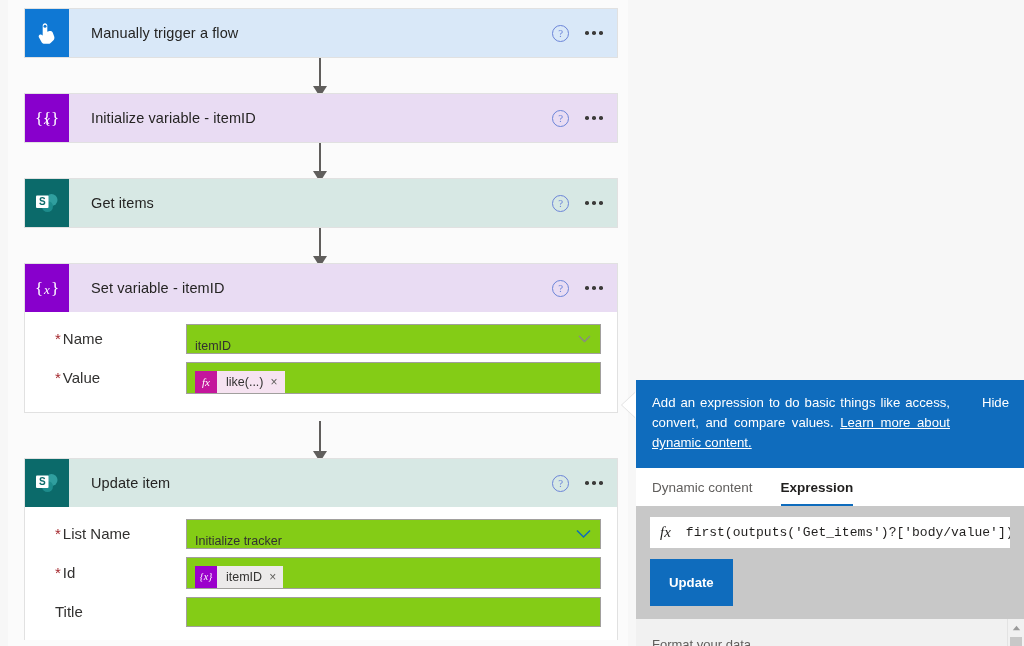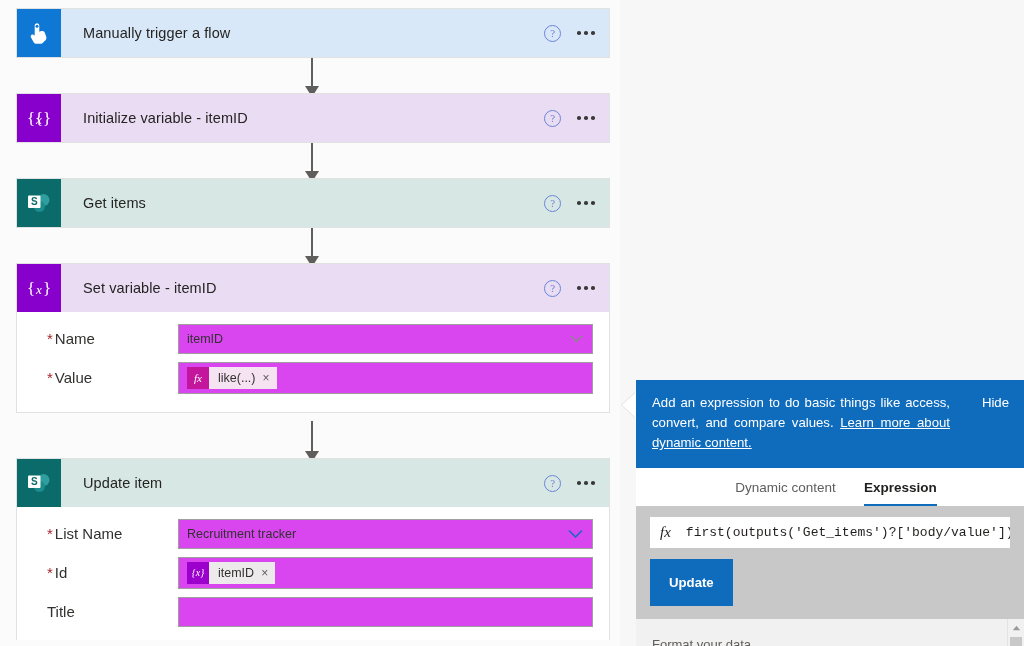--- a/index.html
+++ b/index.html
@@ -6,21 +6,21 @@
   html, body {
     margin: 0; padding: 0;
     width: 1024px; height: 646px;
     background: #f7f7f7;
     font-family: "Liberation Sans", sans-serif;
     overflow: hidden;
   }
   #root { position: relative; width: 1024px; height: 646px; background: #f7f7f7; }
 
   
-  .canvas { position: absolute; left: 0; top: 0; width: 620px; height: 646px; background: #fbfbfb; }
+  .canvas { position: absolute; left: 8px; top: 0; width: 620px; height: 646px; background: #fbfbfb; }
 
   .card {
     position: absolute; left: 16px; width: 594px;
     background: #ffffff;
     border: 1px solid #e1e1e1;
   }
   .card-head {
     display: flex; align-items: center;
     height: 48px;
     position: relative;
@@ -59,22 +59,22 @@
   }
 
   
   .card-body { padding: 10px 16px 12px 16px; background: #fff; }
   .frow { display: flex; align-items: center; min-height: 33px; margin-bottom: 6px; }
   .flabel {
     width: 145px; flex: 0 0 145px; font-size: 15px; color: #323130; padding-left: 14px;
   }
   .req { color: #a4262c; margin-right: 2px; }
   .fctl {
-    flex: 1; height: 30px; border: 1px solid #a19f9d; background: #d946ef;
-    display: flex; align-items: center; padding: 0 8px; font-size: 12.5px; color: #323130;
+    flex: 1; height: 30px; border: 1px solid #a19f9d; background: #84cc16;
+    display: flex; align-items: flex-end; padding: 0 8px; font-size: 12.5px; color: #323130;
     position: relative;
   }
   .fctl.tall { height: 32px; }
   .chev { position: absolute; right: 9px; top: 50%; transform: translateY(-50%); }
   .chev svg { display: block; }
 
   
   .token { display: inline-flex; align-items: center; height: 22px; }
   .tok-badge {
     width: 22px; height: 22px; display: flex; align-items: center; justify-content: center;
@@ -108,21 +108,21 @@
   }
   .fly-banner {
     background: #0f6cbd; color: #fff; padding: 13px 16px 15px 16px;
     font-size: 13.2px; line-height: 1.52; position: relative; text-align: justify;
   }
   .fly-banner .hide {
     position: absolute; right: 15px; top: 13px; font-size: 13.2px; color: #fff; cursor: pointer;
   }
   .fly-banner .txt { display: block; padding-right: 58px; }
   .fly-link { color: #fff; text-decoration: underline; cursor: pointer; }
-  .fly-tabs { background: #fff; display: flex; gap: 28px; padding: 12px 4px 0 16px; justify-content: center; }
+  .fly-tabs { background: #fff; display: flex; gap: 28px; padding: 12px 4px 0 16px; }
   .fly-tab { font-size: 13.5px; color: #605e5c; padding-bottom: 9px; cursor: pointer; }
   .fly-tab.active { color: #201f1e; font-weight: bold; border-bottom: 2.5px solid #0f6cbd; }
   .expr-area { background: #c8c8c8; padding: 11px 14px 13px 14px; }
   .expr-input {
     background: #fff; height: 31px; display: flex; align-items: center; padding: 0 6px 0 10px;
     font-family: "Liberation Mono", monospace; font-size: 13px; color: #201f1e; overflow: hidden;
     white-space: nowrap;
   }
   .expr-fx { font-family: "Liberation Serif", serif; font-style: italic; font-size: 15px; color: #201f1e; margin-right: 14px; }
   .caret { display: inline-block; width: 1.5px; height: 17px; background: #201f1e; margin-right: 1px; vertical-align: middle; }
@@ -293,21 +293,21 @@
         </div>
       </div>
       <div class="card-body">
 
 
         <div class="frow">
           <div class="flabel">
             <span class="req">*</span><span>List Name</span>
           </div>
           <div class="fctl">
-            <span>Recruitment tracker</span>
+            <span>Initialize tracker</span>
             <span class="chev">
               <svg width="15" height="10" viewBox="0 0 15 10">
                   <path d="M1 1.5L7.5 8 14 1.5" stroke="#0f6cbd" stroke-width="1.5" fill="none"></path>
                 </svg>
             </span>
           </div>
         </div>
 
         <div class="frow">
           <div class="flabel">

